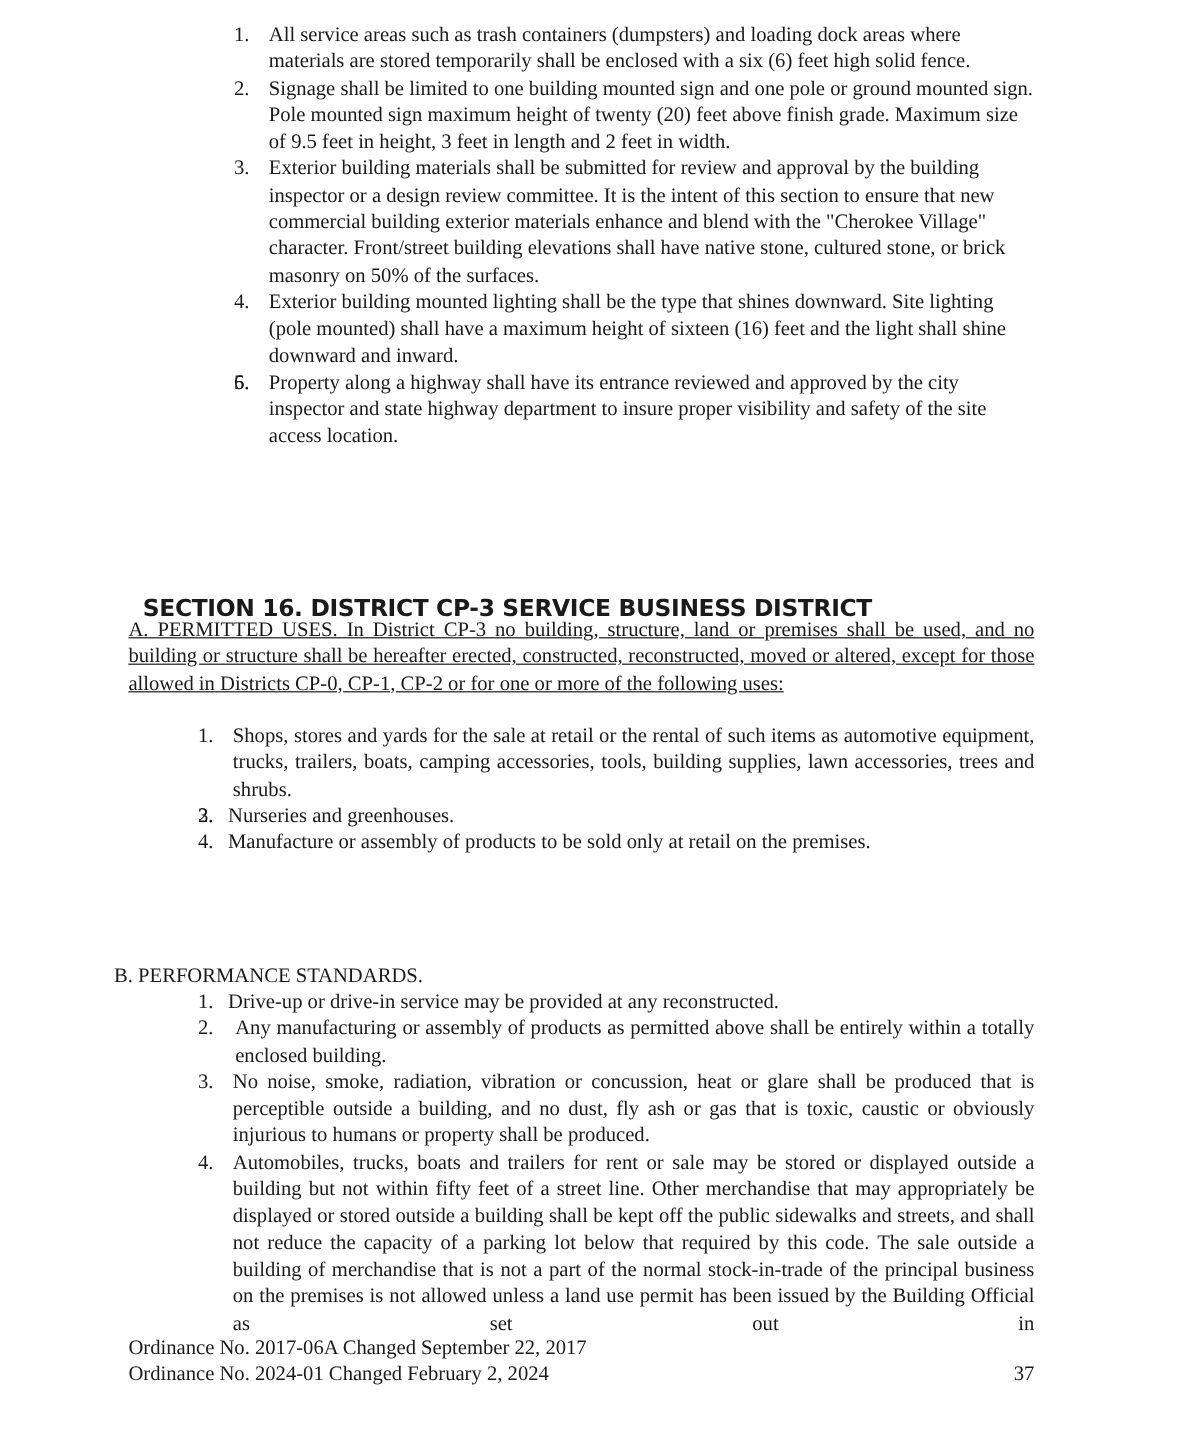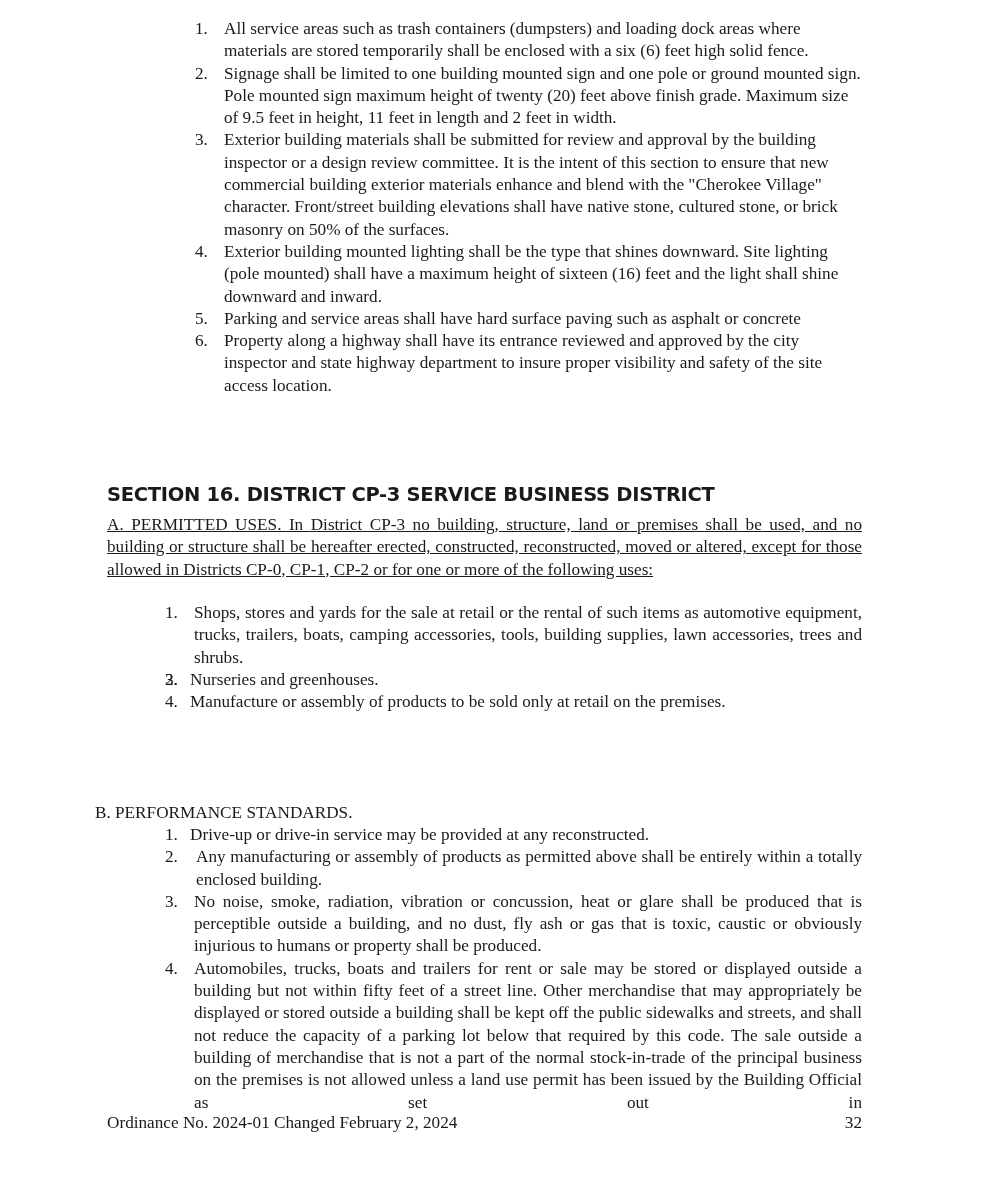--- a/index.html
+++ b/index.html
@@ -40,21 +40,21 @@
   }
   .top-list li .num {
     position: absolute;
     left: 0;
     top: 0;
   }
   .section-heading {
     position: absolute;
     left: 107px;
     top: 482px;
-    margin: 0;
+    margin: 12px;
     font-family: "DejaVu Sans", "Liberation Sans", sans-serif;
     font-weight: bold;
     font-size: 19.5px;
     line-height: 26px;
     letter-spacing: -0.3px;
     color: #1a1a1a;
   }
   .para-a {
     position: absolute;
     left: 107px;
@@ -121,33 +121,32 @@
 
 <div class="page">
 
   <ol class="top-list">
     <li>
       <span class="num">1.</span>
       <span>All service areas such as trash containers (dumpsters) and loading dock areas where materials are stored temporarily shall be enclosed with a six (6) feet high solid fence.</span>
     </li>
     <li>
       <span class="num">2.</span>
-      <span>Signage shall be limited to one building mounted sign and one pole or ground mounted sign. Pole mounted sign maximum height of twenty (20) feet above finish grade. Maximum size of 9.5 feet in height, 11 feet in length and 2 feet in width.</span>
+      <span>Signage shall be limited to one building mounted sign and one pole or ground mounted sign. Pole mounted sign maximum height of twenty (20) feet above finish grade. Maximum size of 9.5 feet in height, 3 feet in length and 2 feet in width.</span>
     </li>
     <li>
       <span class="num">3.</span>
       <span>Exterior building materials shall be submitted for review and approval by the building inspector or a design review committee. It is the intent of this section to ensure that new commercial building exterior materials enhance and blend with the "Cherokee Village" character. Front/street building elevations shall have native stone, cultured stone, or brick masonry on 50% of the surfaces.</span>
     </li>
     <li>
       <span class="num">4.</span>
       <span>Exterior building mounted lighting shall be the type that shines downward. Site lighting (pole mounted) shall have a maximum height of sixteen (16) feet and the light shall shine downward and inward.</span>
     </li>
     <li>
       <span class="num">5.</span>
-      <span>Parking and service areas shall have hard surface paving such as asphalt or concrete</span>
     </li>
     <li>
       <span class="num">6.</span>
       <span>Property along a highway shall have its entrance reviewed and approved by the city inspector and state highway department to insure proper visibility and safety of the site access location.</span>
     </li>
   </ol>
 
   <h2 class="section-heading">SECTION 16.  DISTRICT CP-3 SERVICE BUSINESS DISTRICT</h2>
 
   <p class="para-a">A.  PERMITTED USES.  In District CP-3 no building, structure, land or premises shall be used, and no building or structure shall be hereafter erected, constructed, reconstructed, moved or altered, except for those allowed in Districts CP-0, CP-1, CP-2 or for one or more of the following uses:</p>
@@ -185,17 +184,18 @@
       <span class="num">3.</span>
       <span>No noise, smoke, radiation, vibration or concussion, heat or glare shall be produced that is perceptible outside a building, and no dust, fly ash or gas that is toxic, caustic or obviously injurious to humans or property shall be produced.</span>
     </li>
     <li>
       <span class="num">4.</span>
       <span style="display:block;text-align:justify;text-align-last:justify;">Automobiles, trucks, boats and trailers for rent or sale may be stored or displayed outside a building but not within fifty feet of a street line.  Other merchandise that may appropriately be displayed or stored outside a building shall be kept off the public sidewalks and streets, and shall not reduce the capacity of a parking lot below that required by this code.  The sale outside a building of merchandise that is not a part of the normal stock-in-trade of the principal business on the premises is not allowed unless a land use permit has been issued by the Building Official as set out in</span>
     </li>
   </ol>
 
   <div class="footer">
+    <span class="line">Ordinance No. 2017-06A Changed September 22, 2017</span>
     <span class="line">Ordinance No. 2024-01 Changed February 2, 2024</span>
-    <span class="page-number">32</span>
+    <span class="page-number">37</span>
   </div>
 
 </div>
 
 </body></html>

